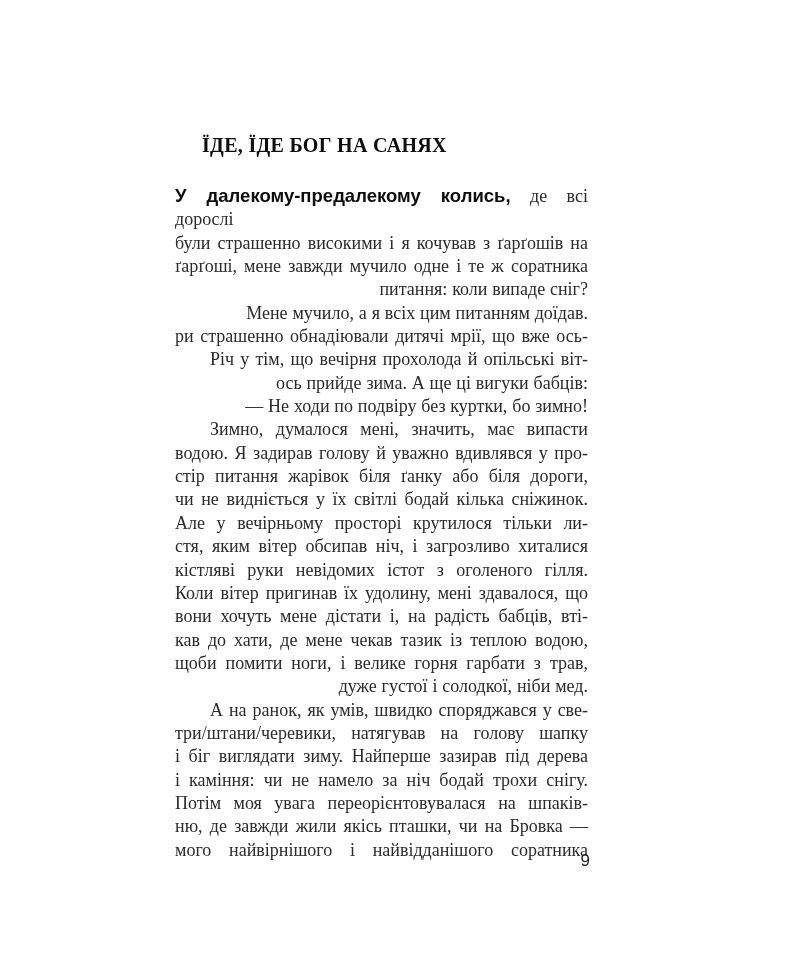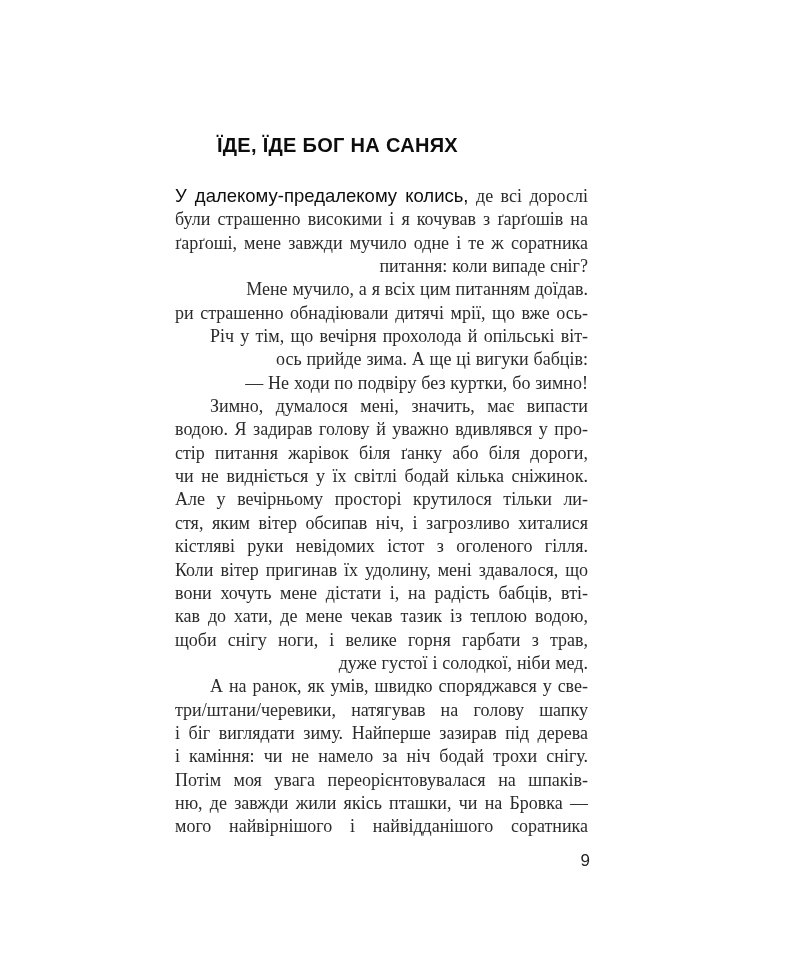--- a/index.html
+++ b/index.html
@@ -13,24 +13,24 @@
     position: relative;
     width: 800px;
     height: 960px;
     background: var(--bg);
     overflow: hidden;
     font-family: "Liberation Serif", serif;
     color: var(--text);
   }
   .heading {
     position: absolute;
-    left: 217px;
+    left: 202px;
     top: 134px;
     width: 413px;
-    font-family: Liberation Sans, sans-serif;
+    font-family: Liberation Serif, serif;
     font-weight: 700;
     font-size: 20px;
     line-height: 23px;
     letter-spacing: 0.3px;
     color: var(--emphasis);
   }
   .body-text {
     position: absolute;
     left: 175px;
     top: 184px;
@@ -43,21 +43,21 @@
     text-align: right;
     word-spacing: 0.02em;
   }
   .line.j {
     text-align: justify;
     text-align-last: justify;
   }
   .line.ind { padding-left: 35px; }
   .lead {
     font-family: "Liberation Sans", sans-serif;
-    font-weight: 400;
+    font-weight: 700;
     font-size: 18.5px;
     color: var(--emphasis);
   }
   .pageno {
     position: absolute;
     left: 175px;
     top: 851px;
     width: 415px;
     text-align: right;
     font-family: "Liberation Sans", sans-serif;
@@ -84,21 +84,21 @@
       <div class="line ind j">Зимно, думалося мені, значить, має випасти</div>
       <div class="line j">водою. Я задирав голову й уважно вдивлявся у про-</div>
       <div class="line j">стір питання жарівок біля ґанку або біля дороги,</div>
       <div class="line j">чи не видніється у їх світлі бодай кілька сніжинок.</div>
       <div class="line j">Але у вечірньому просторі крутилося тільки ли-</div>
       <div class="line j">стя, яким вітер обсипав ніч, і загрозливо хиталися</div>
       <div class="line j">кістляві руки невідомих істот з оголеного гілля.</div>
       <div class="line j">Коли вітер пригинав їх удолину, мені здавалося, що</div>
       <div class="line j">вони хочуть мене дістати і, на радість бабців, вті-</div>
       <div class="line j">кав до хати, де мене чекав тазик із теплою водою,</div>
-      <div class="line j">щоби снігу ноги, і велике горня гарбати з трав,</div>
+      <div class="line j">щоби помити ноги, і велике горня гарбати з трав,</div>
       <div class="line">дуже густої і солодкої, ніби мед.</div>
       <div class="line ind j">А на ранок, як умів, швидко споряджався у све-</div>
       <div class="line j">три/штани/черевики, натягував на голову шапку</div>
       <div class="line j">і біг виглядати зиму. Найперше зазирав під дерева</div>
       <div class="line j">і каміння: чи не намело за ніч бодай трохи снігу.</div>
       <div class="line j">Потім моя увага переорієнтовувалася на шпаків-</div>
       <div class="line j">ню, де завжди жили якісь пташки, чи на Бровка —</div>
       <div class="line j">мого найвірнішого і найвідданішого соратника</div>
     </div>
 

